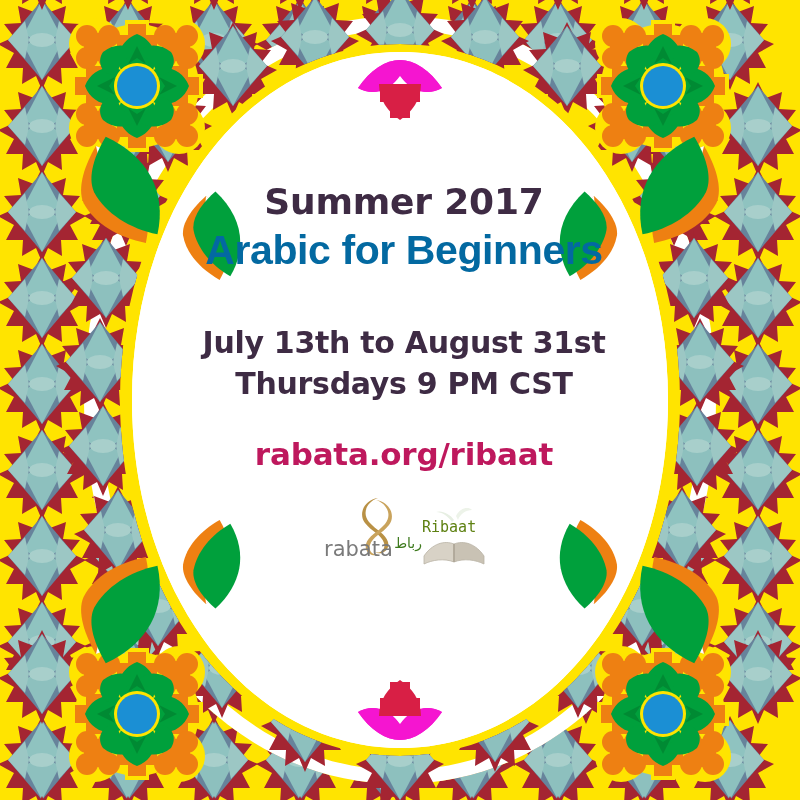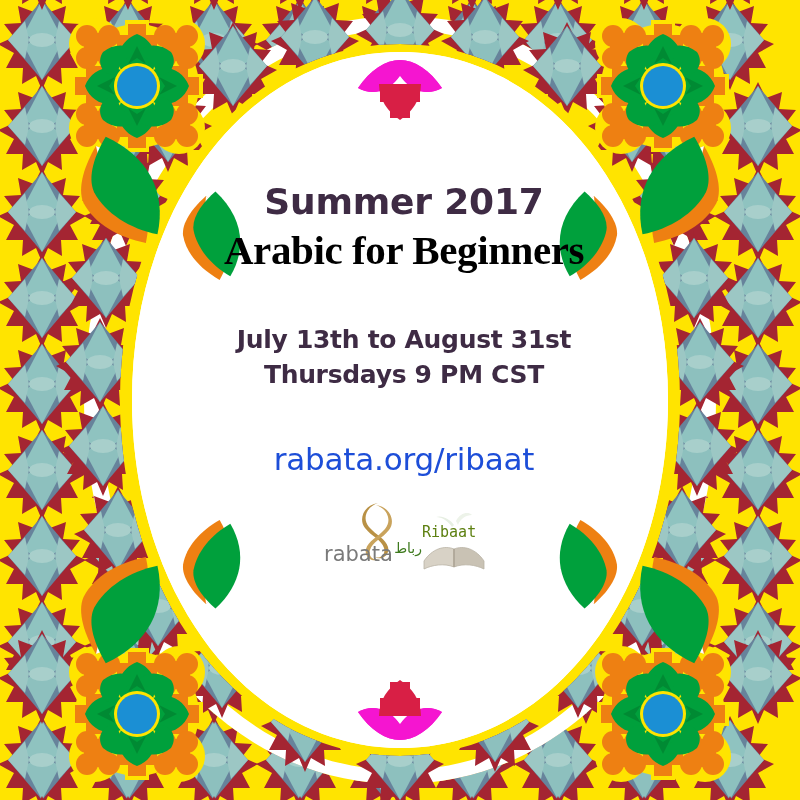--- a/index.html
+++ b/index.html
@@ -14,33 +14,33 @@
     display:flex;flex-direction:column;align-items:center;
     pointer-events:none;
   }
   .txt{pointer-events:auto;text-align:center;line-height:1.12;}
   #title-block{margin-top:182px;}
   #season{
     font-family:"DejaVu Sans",sans-serif;
     font-weight:bold;font-size:36px;color:#3E2B44;letter-spacing:-0.2px;
   }
   #course{
-    font-family:Liberation Serif, serif;
-    font-weight:bold;font-size:41px;color:#000000;margin-top:6px;
+    font-family:Liberation Sans, sans-serif;
+    font-weight:bold;font-size:41px;color:#0369a1;margin-top:6px;
     letter-spacing:-0.4px;
   }
   #schedule{margin-top:52px;}
   #schedule .line{
     font-family:"DejaVu Sans",sans-serif;
-    font-weight:bold;font-size:25px;color:#3E2B44;margin-bottom:7px;
+    font-weight:bold;font-size:30px;color:#3E2B44;margin-bottom:7px;
     letter-spacing:-0.3px;
   }
   #url{
     font-family:"DejaVu Sans",sans-serif;
-    font-weight:normal;font-size:31px;color:#1d4ed8;margin-top:46px;
+    font-weight:bold;font-size:31px;color:#be185d;margin-top:30px;
     letter-spacing:-0.2px;
   }
   #logos{
     margin-top:18px;width:176px;height:84px;background:#fff;
     display:flex;align-items:center;justify-content:center;pointer-events:auto;
   }
   #logos svg{display:block;}
 </style>
 </head>
 <body>

